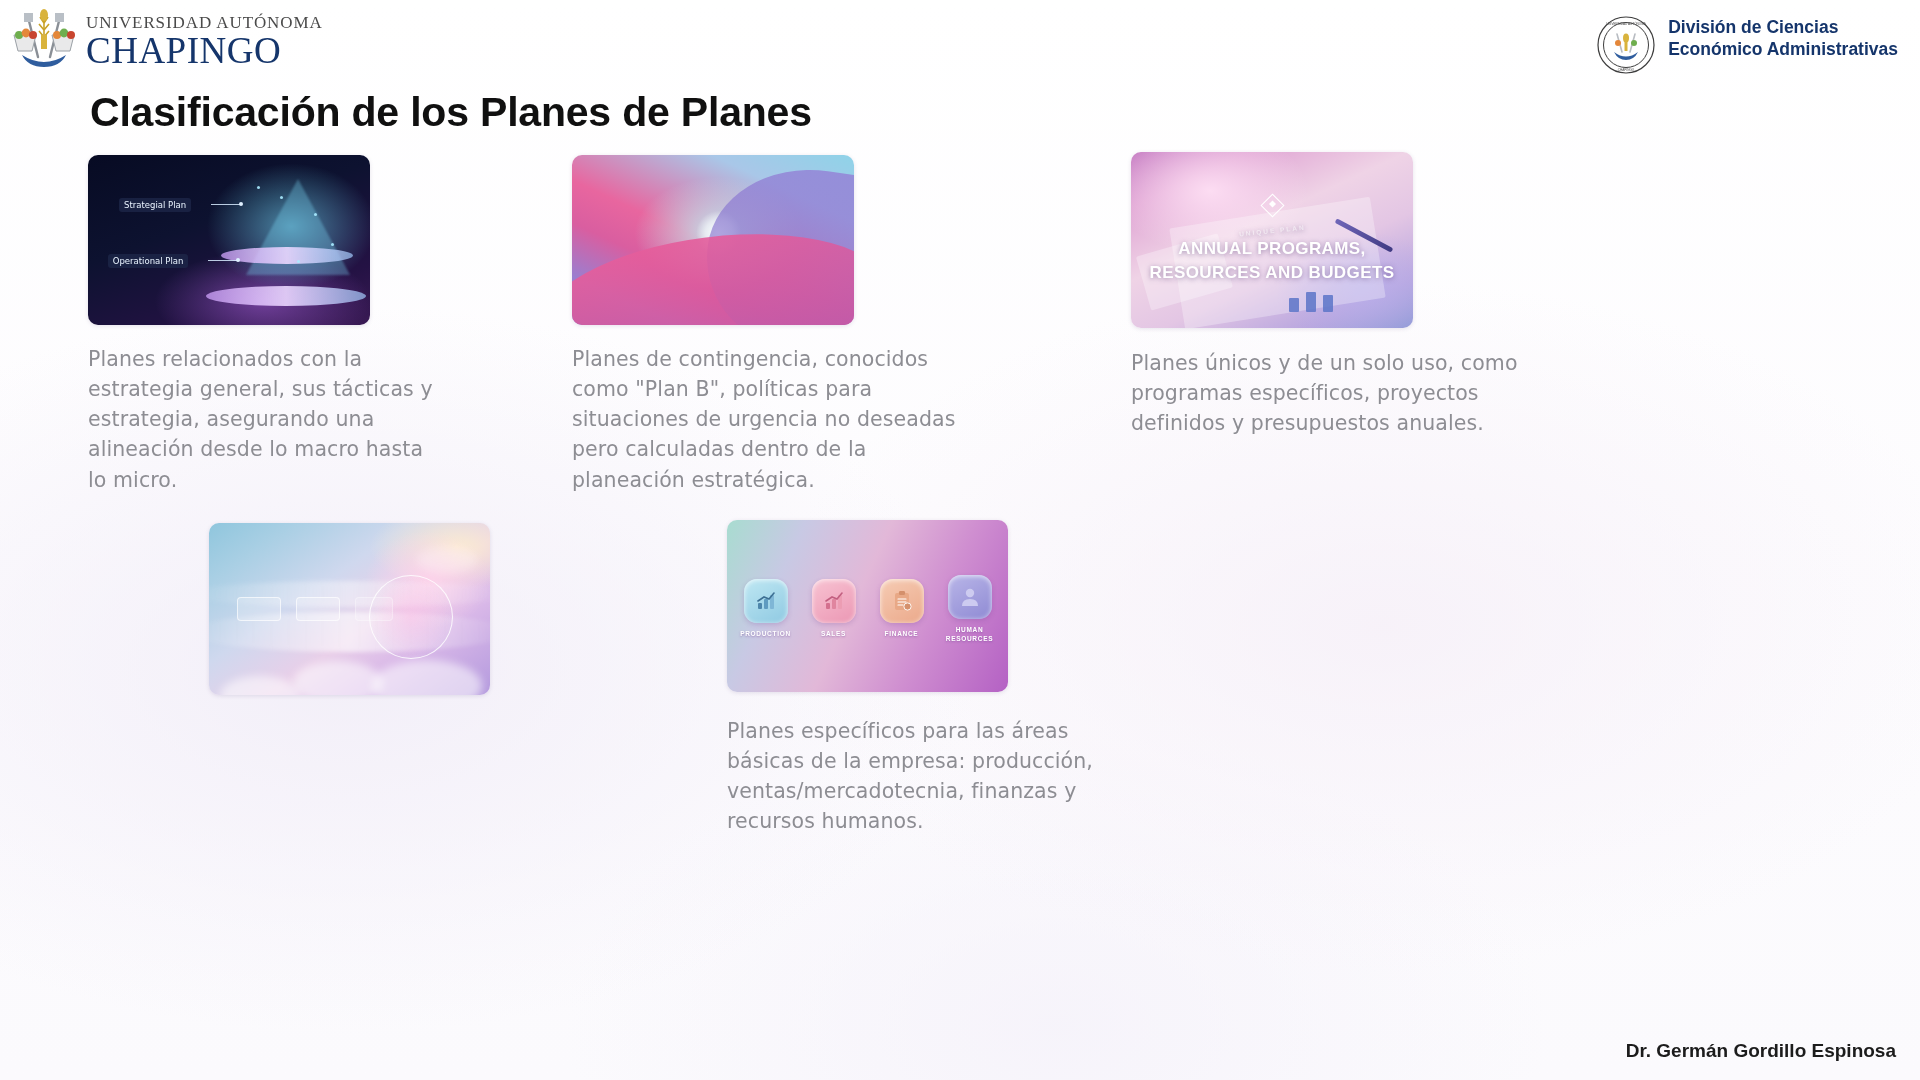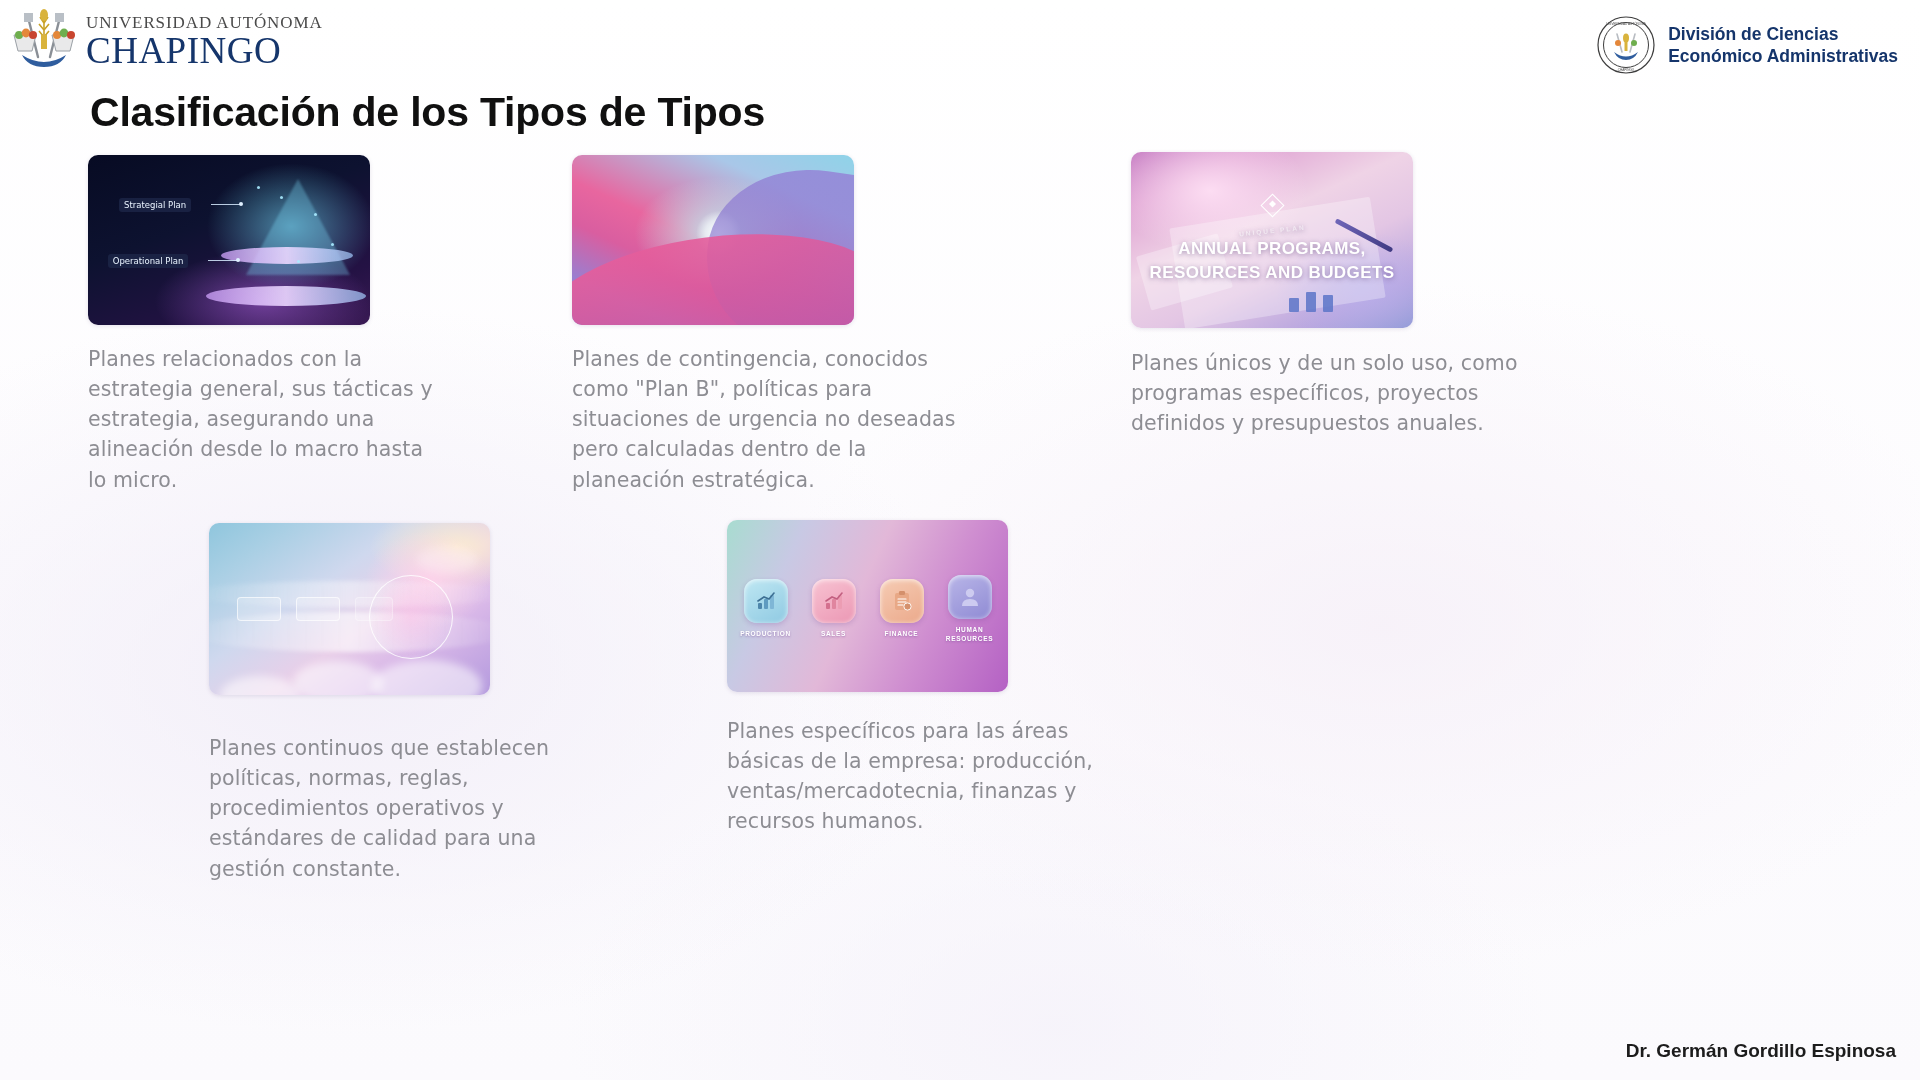--- a/index.html
+++ b/index.html
@@ -65,21 +65,21 @@
     color: #15356b;
     white-space: nowrap;
     margin-top: 1px;
   }
 
   .logo-right {
     position: absolute;
     right: 22px;
     top: 16px;
     display: flex;
-    align-items: center;
+    align-items: flex-start;
     gap: 13px;
   }
   .seal {
     width: 58px;
     height: 58px;
     flex: 0 0 auto;
   }
   .div-text {
     font-size: 17.5px;
     font-weight: bold;
@@ -454,21 +454,21 @@
         <text x="29" y="9" font-size="3.1" fill="#4a4a4a" text-anchor="middle" font-family="Liberation Sans, sans-serif">UNIVERSIDAD AUTÓNOMA</text>
         <text x="29" y="54.5" font-size="3.1" fill="#4a4a4a" text-anchor="middle" font-family="Liberation Sans, sans-serif">CHAPINGO</text>
       </svg>
     </div>
     <div class="div-text">
       <div>División de Ciencias</div>
       <div>Económico Administrativas</div>
     </div>
   </div>
 
-  <h1 class="page-title">Clasificación de los Tipos de Tipos</h1>
+  <h1 class="page-title">Clasificación de los Planes de Planes</h1>
 
   <div class="card" id="card-strategic">
     <div class="thumb">
       <div class="art art-pyramid">
         <div class="tri"></div>
         <div class="disc disc-1"></div>
         <div class="disc disc-2"></div>
         <div class="hdot" style="left:68%;top:24%"></div>
         <div class="hdot" style="left:80%;top:34%"></div>
         <div class="hdot" style="left:74%;top:62%"></div>
@@ -525,21 +525,20 @@
         <div class="ring-glow"></div>
         <div class="flow-box" style="left:10%;width:42px"></div>
         <div class="flow-box" style="left:31%;width:42px"></div>
         <div class="flow-box" style="left:52%;width:36px;opacity:0.55"></div>
         <div class="cloud" style="left:30%;bottom:-6%;width:90px;height:44px"></div>
         <div class="cloud" style="left:58%;bottom:-10%;width:110px;height:52px"></div>
         <div class="cloud" style="left:4%;bottom:-12%;width:80px;height:40px"></div>
         <div class="cloud" style="left:74%;top:14%;width:60px;height:26px;opacity:0.5"></div>
       </div>
     </div>
-    <p class="caption">Planes continuos que establecen políticas, normas, reglas, procedimientos operativos y estándares de calidad para una gestión constante.</p>
   </div>
 
   <div class="card" id="card-functional">
     <div class="thumb">
       <div class="art art-icons">
         <div class="icon-row">
           <div class="icon-cell">
             <div class="icon-tile tile-prod">
               <svg viewBox="0 0 24 24" width="24" height="24">
                 <rect x="4" y="14" width="4" height="6" rx="1" fill="#4e86ab"></rect>

